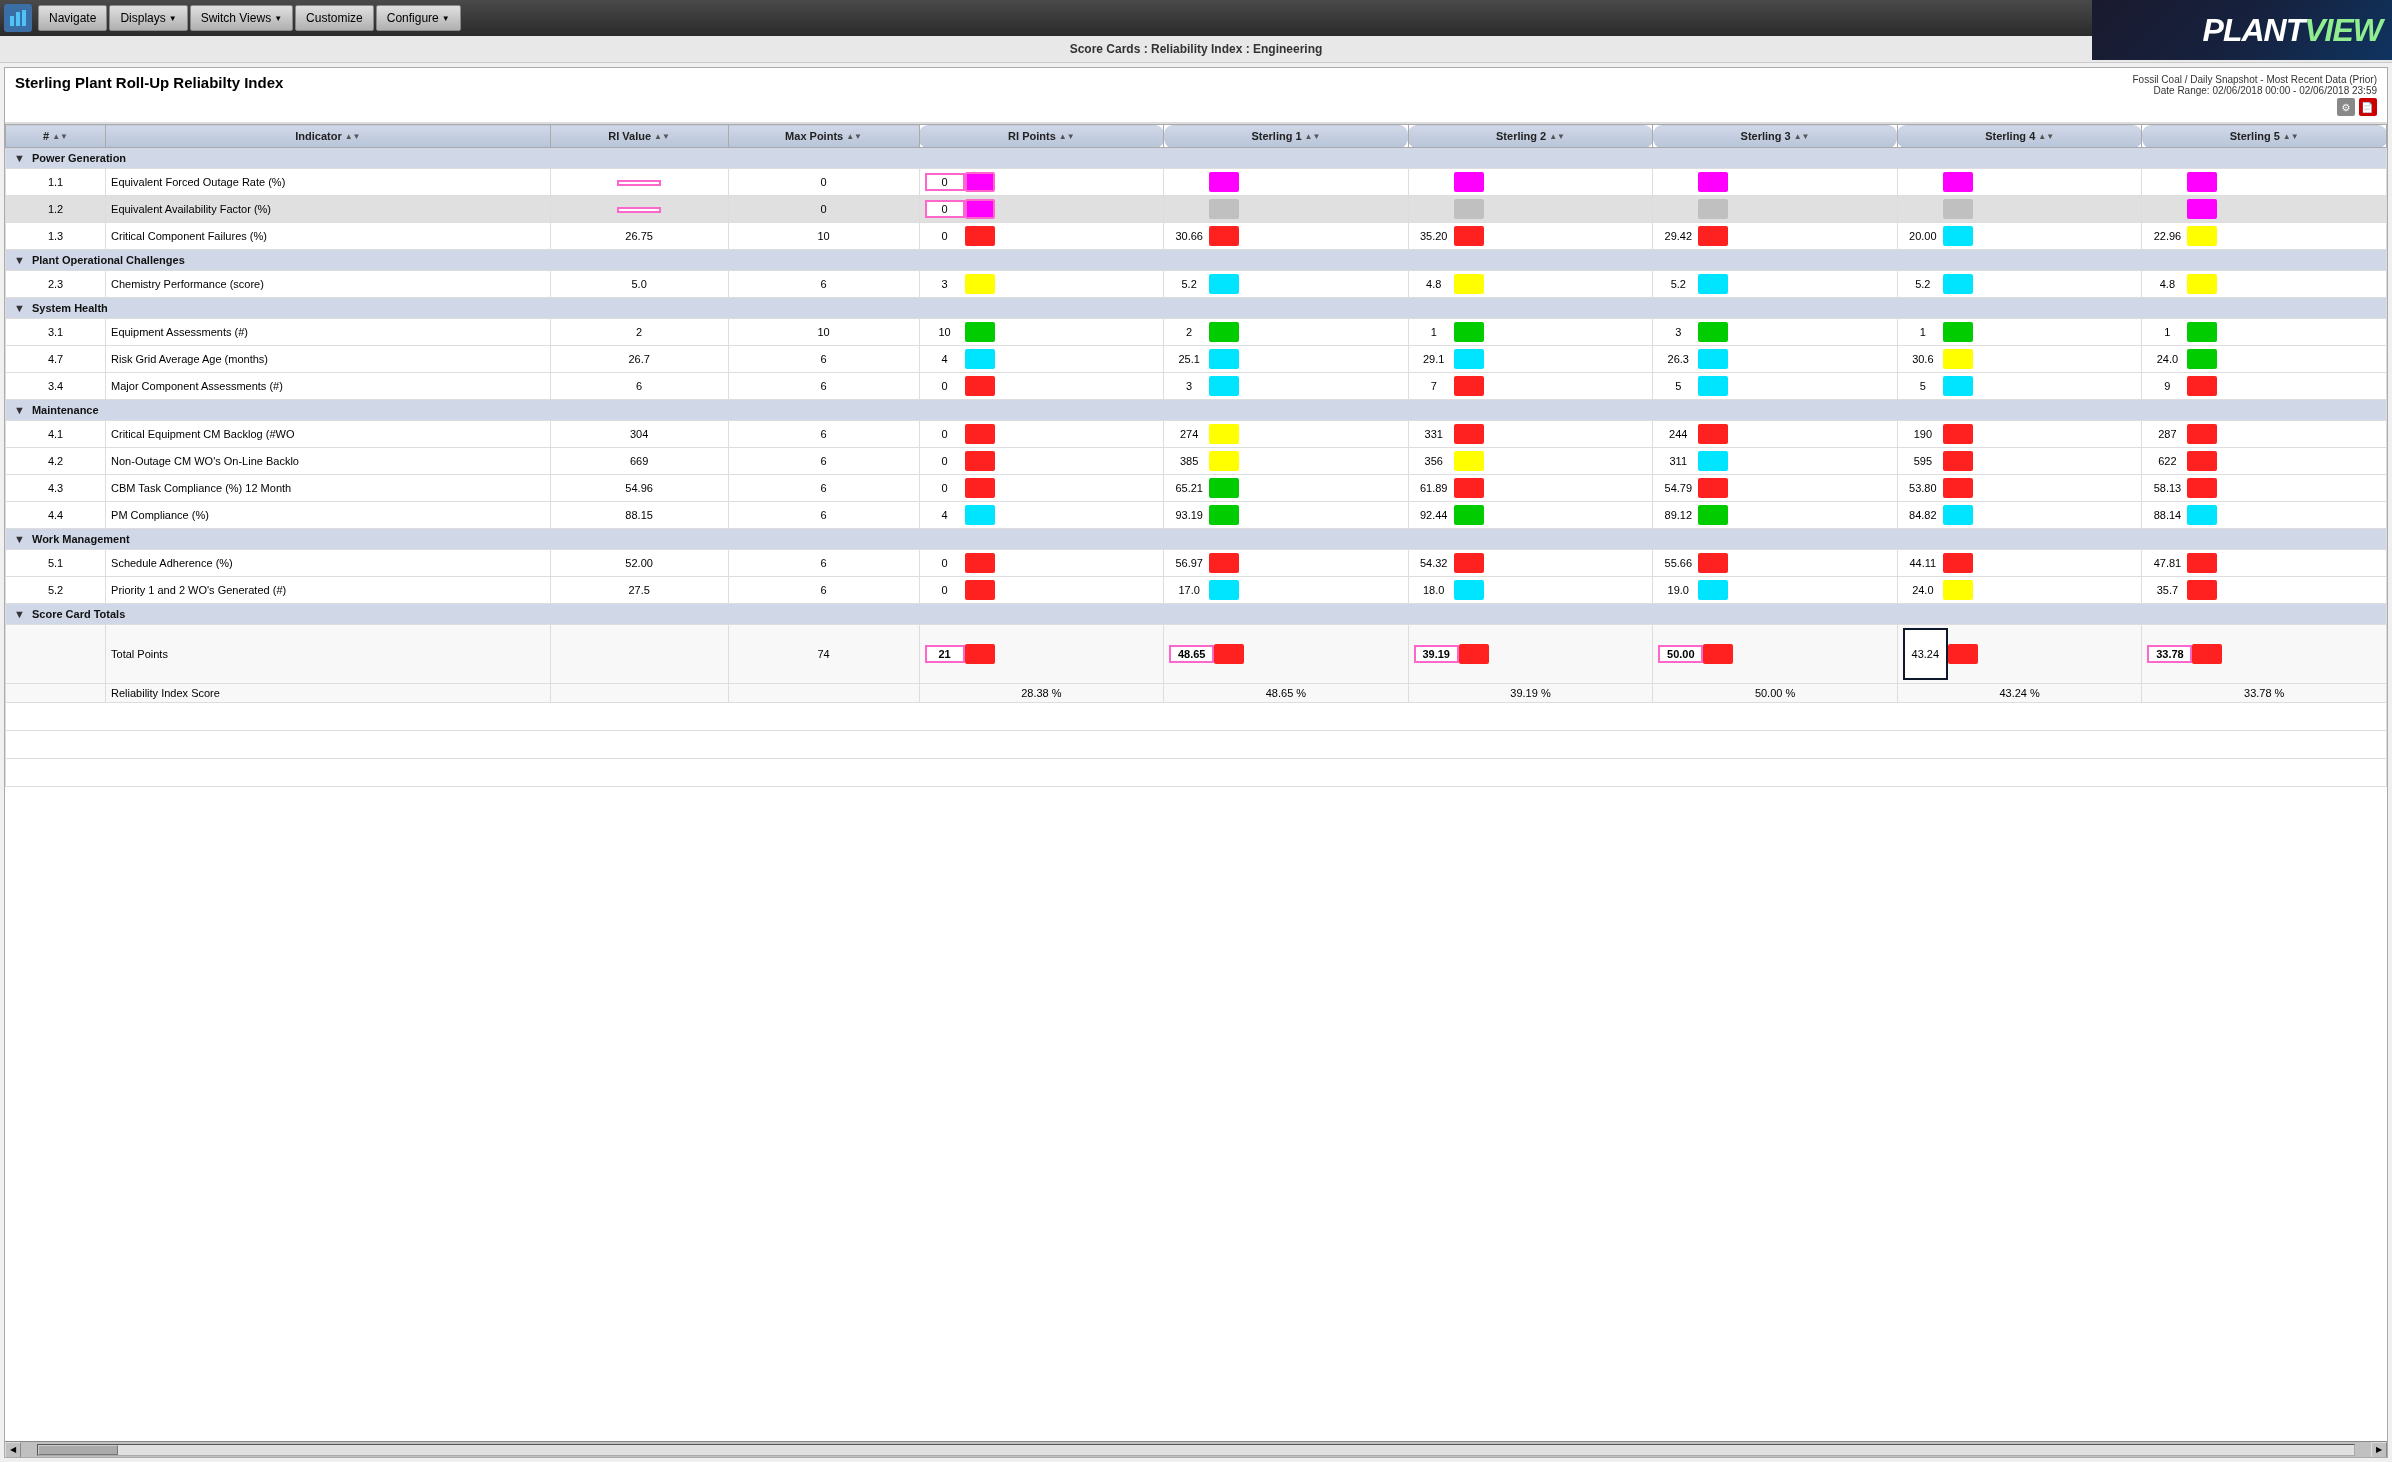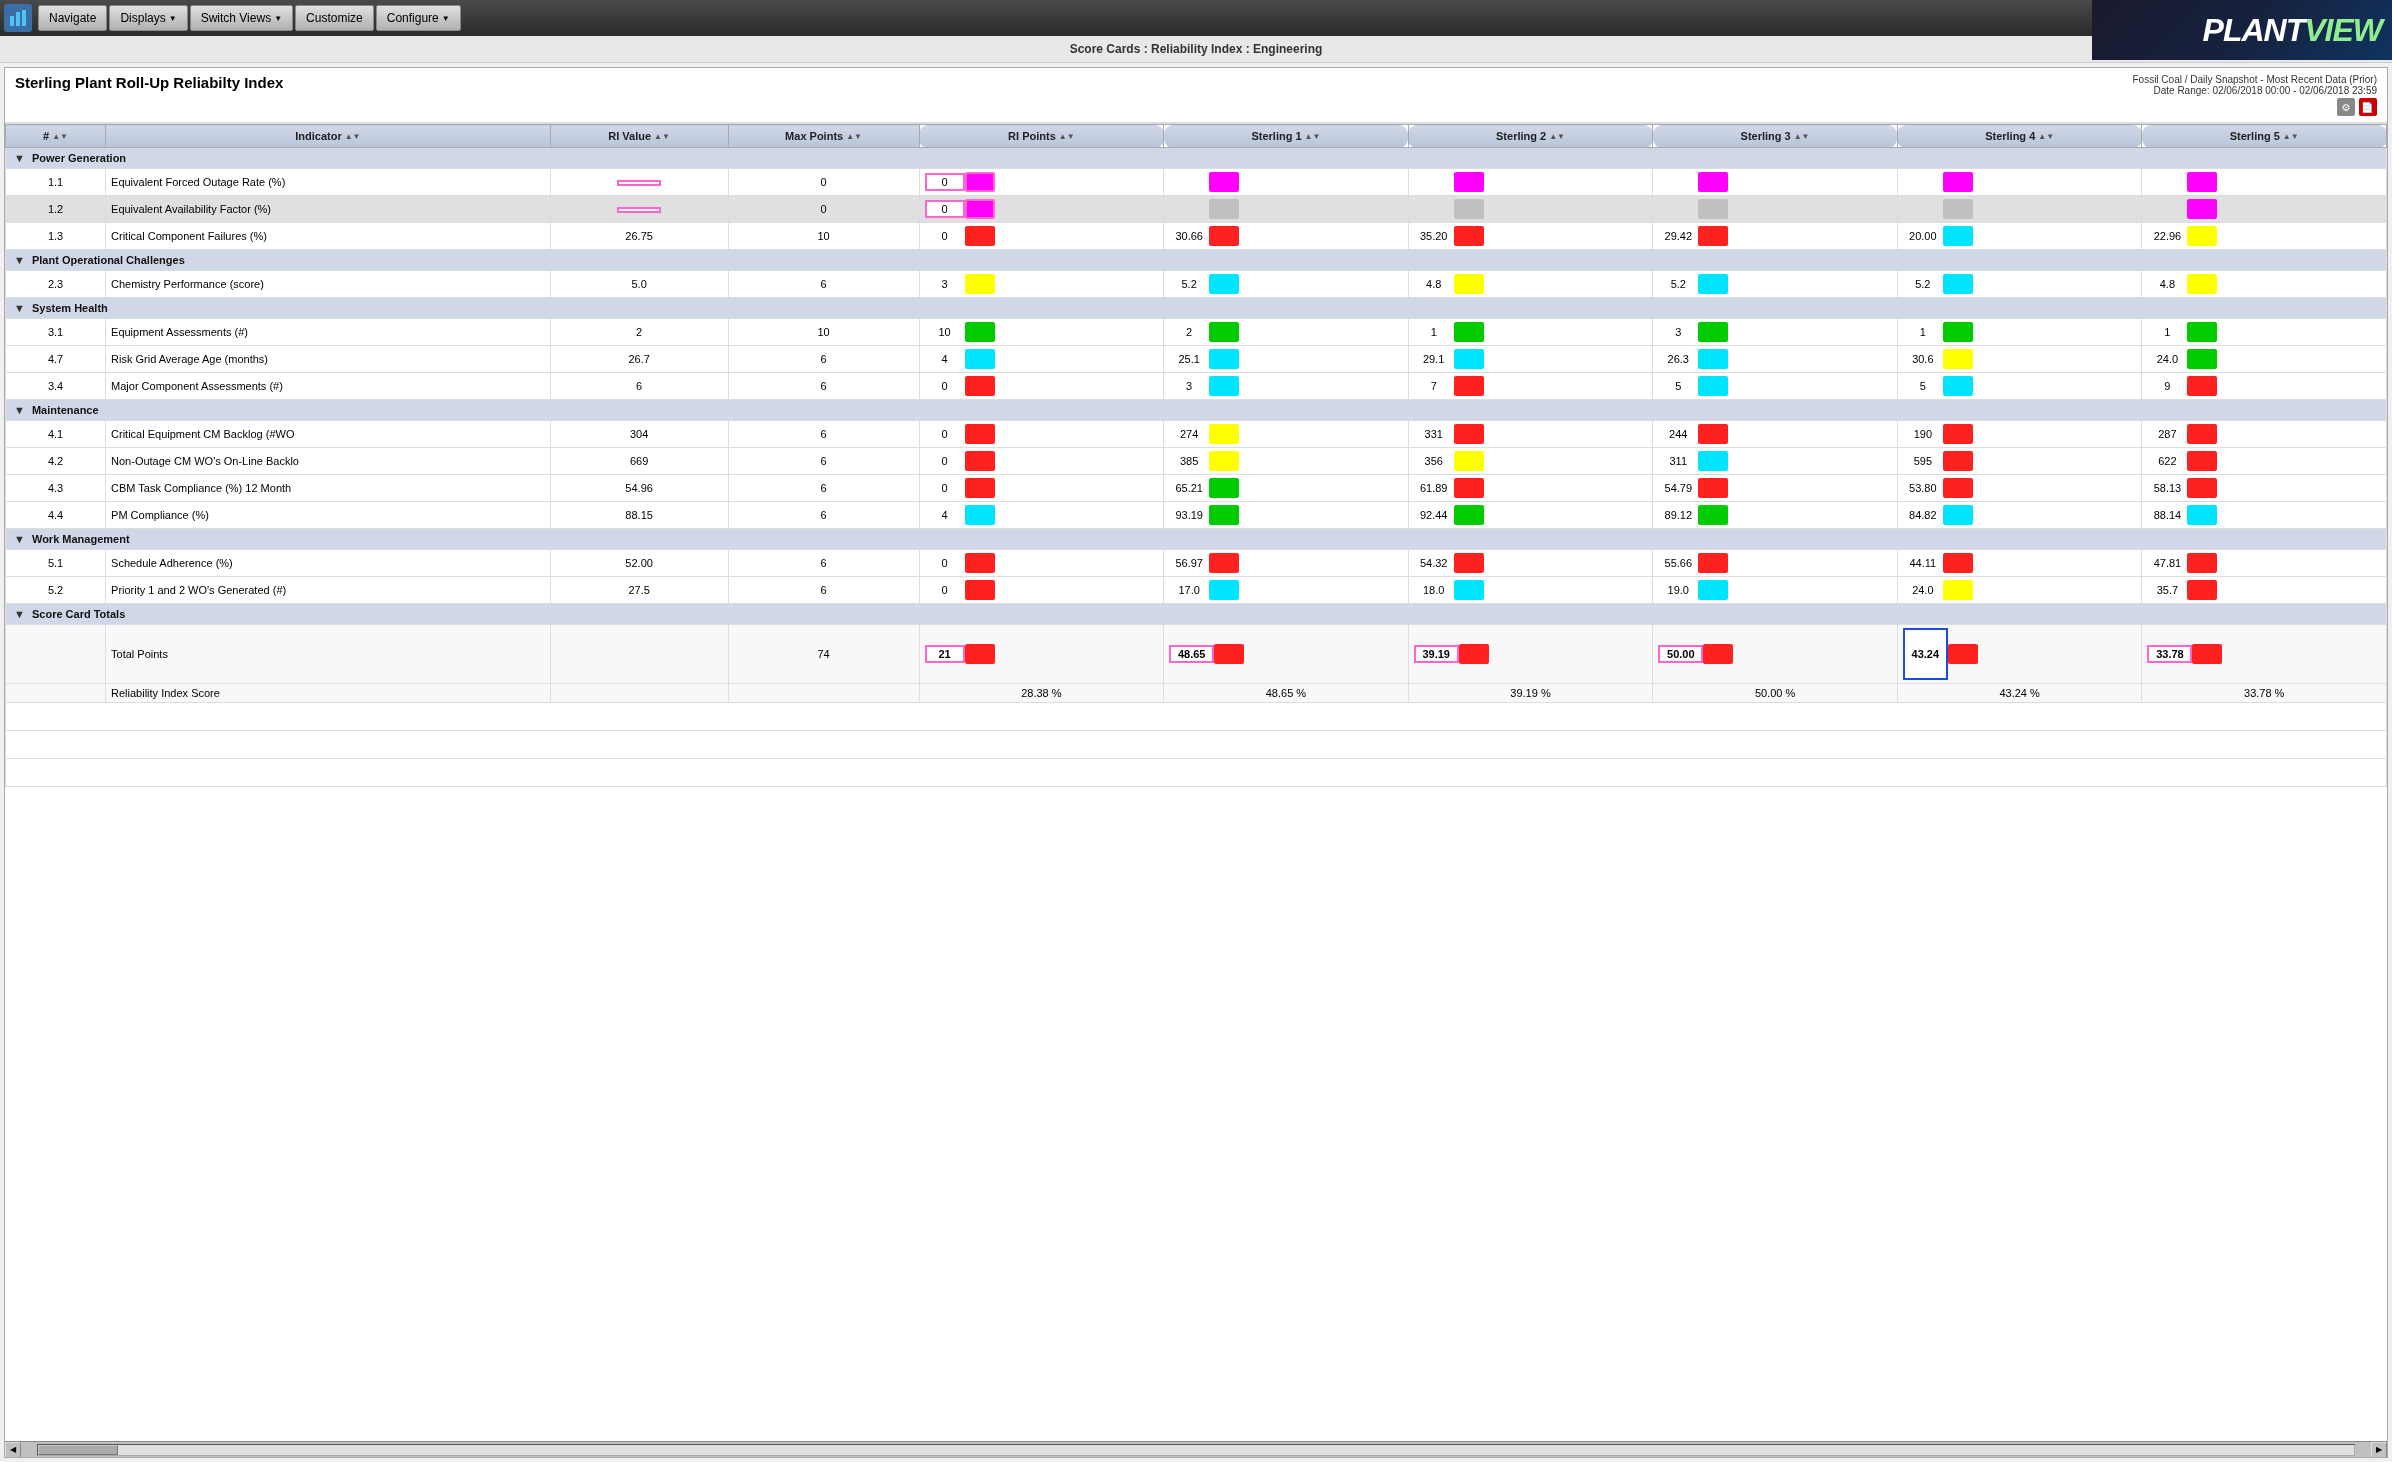--- a/index.html
+++ b/index.html
@@ -989,21 +989,21 @@
     </div>
   </td>
   <td>
     <div class="cell-with-color">
       <span style="display:inline-block;min-width:45px;border:2px solid #ff66cc;padding:1px 4px;background:white;text-align:center;font-weight:bold;">50.00</span>
       <span class="color-indicator" style="background:#ff2020;"></span>
     </div>
   </td>
   <td>
     <div class="cell-with-color">
-      <span style="display:inline-block;min-width:45px;border:2px solid #1d4ed8;padding:18px 4px;background:white;text-align:center;font-weight:bold;">43.24</span>
+      <span style="display:inline-block;min-width:45px;border:2px solid #0f172a;padding:18px 4px;background:white;text-align:center;font-weight:normal;">43.24</span>
       <span class="color-indicator" style="background:#ff2020;"></span>
     </div>
   </td>
   <td>
     <div class="cell-with-color">
       <span style="display:inline-block;min-width:45px;border:2px solid #ff66cc;padding:1px 4px;background:white;text-align:center;font-weight:bold;">33.78</span>
       <span class="color-indicator" style="background:#ff2020;"></span>
     </div>
   </td>
 </tr>

